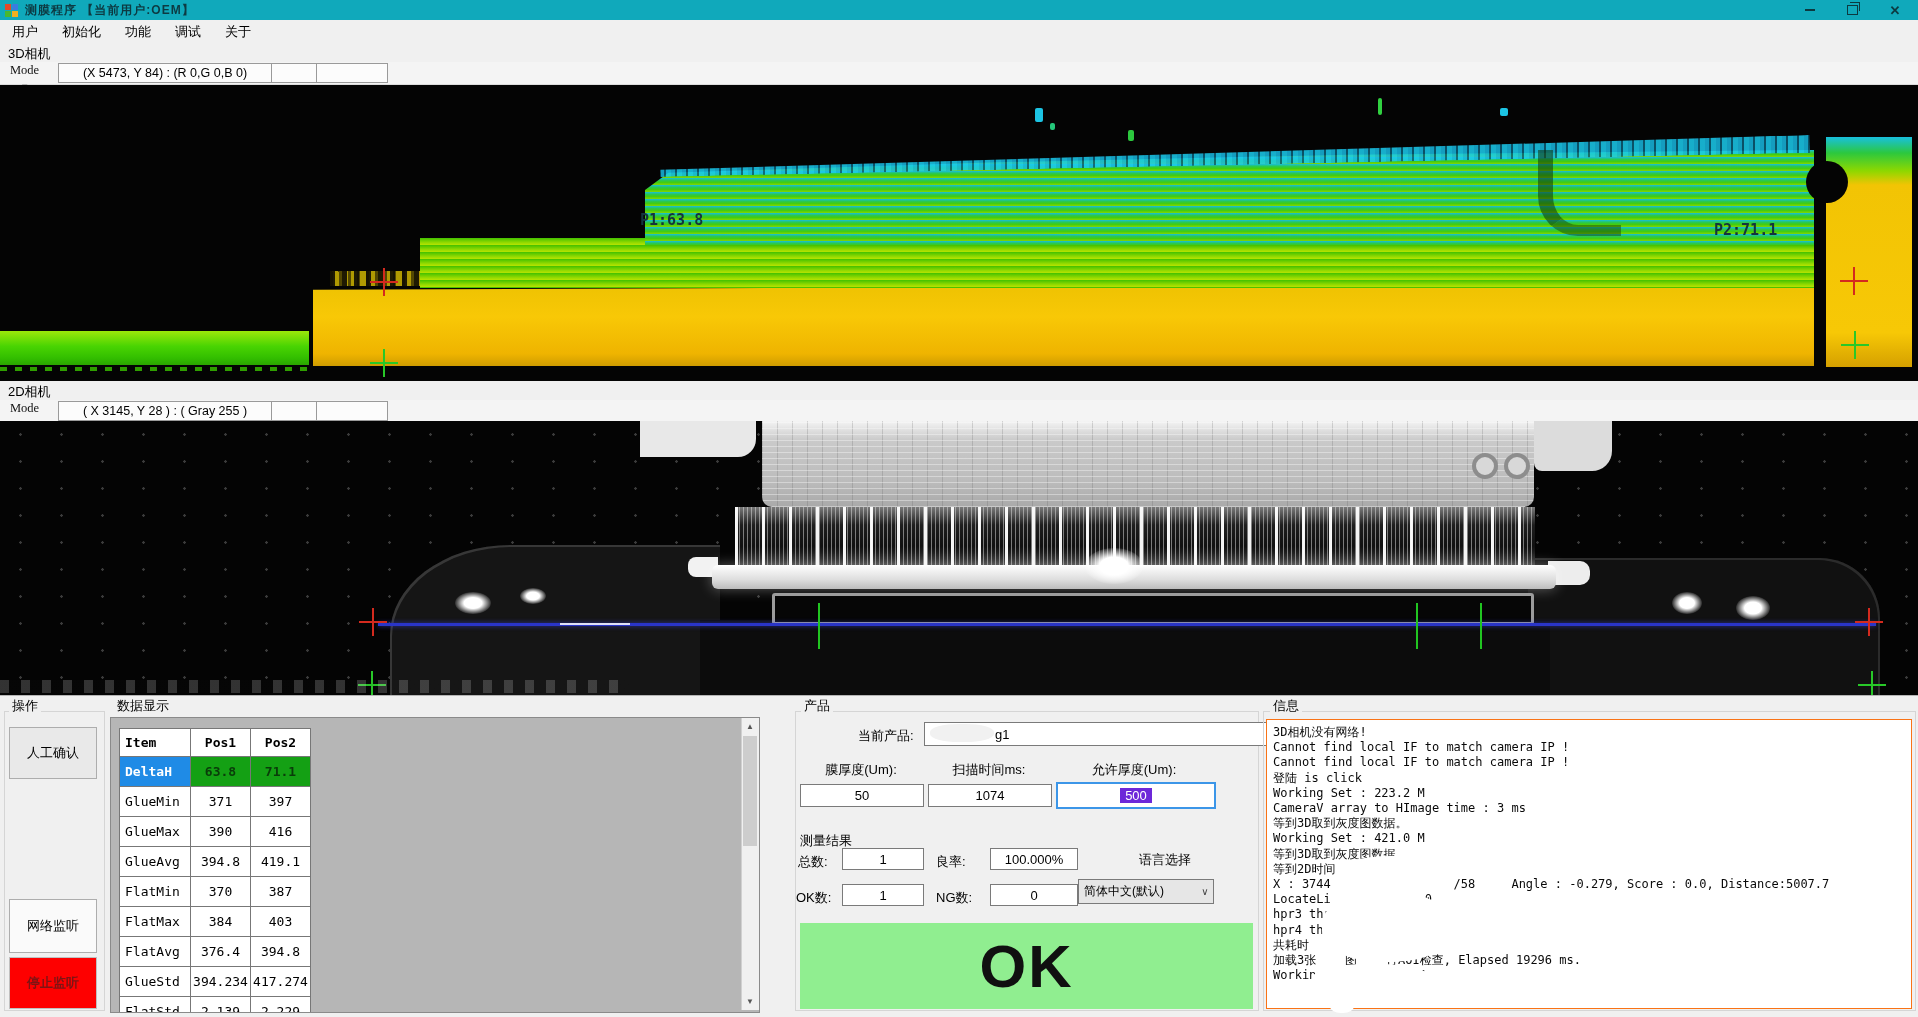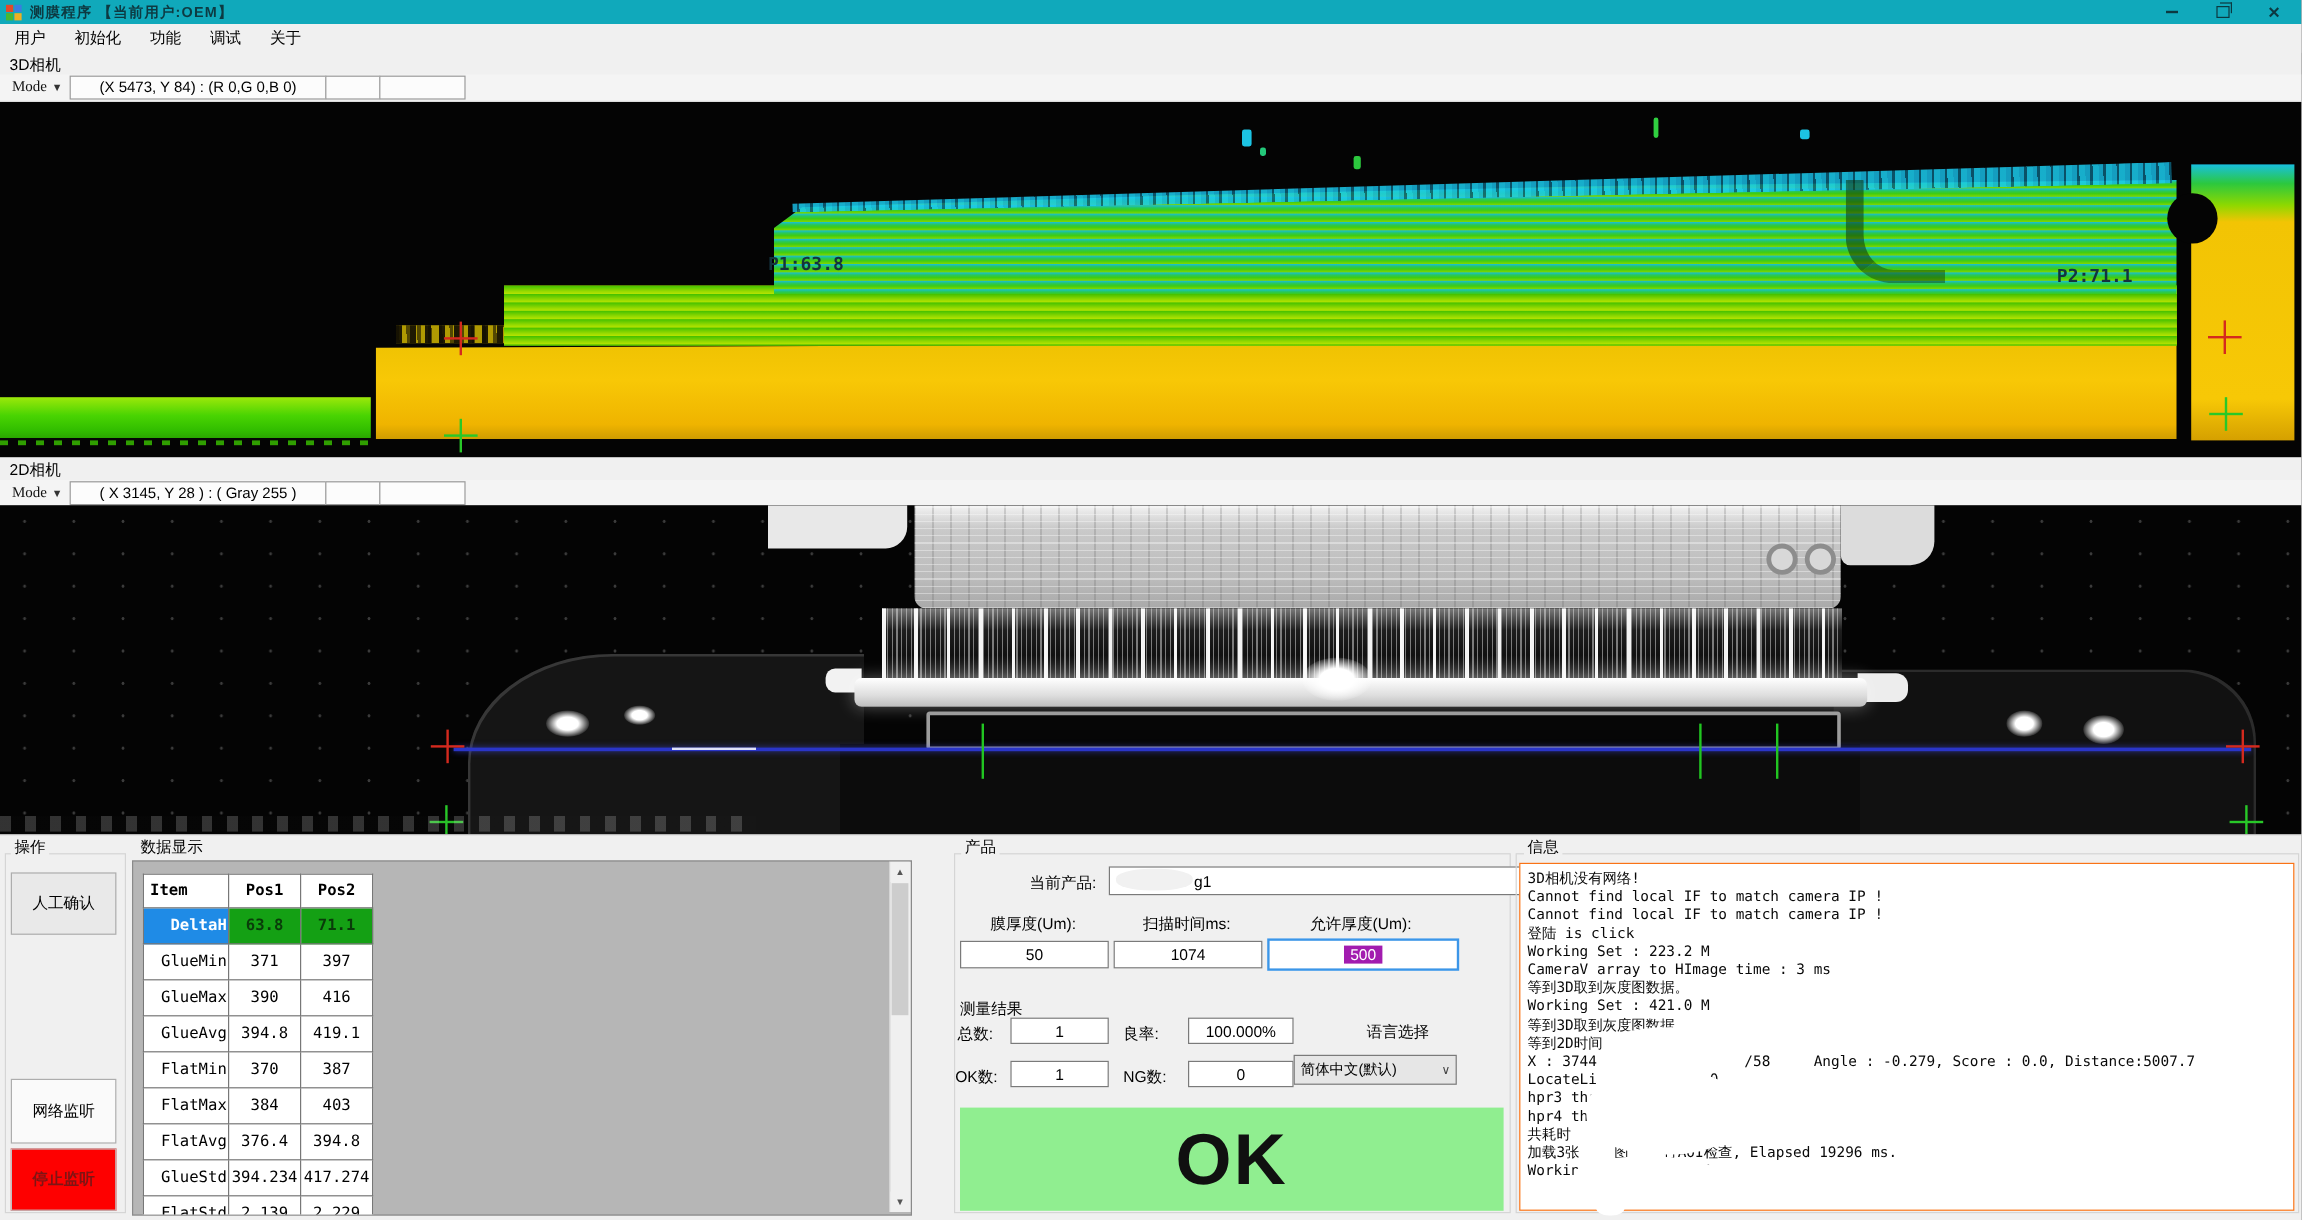--- a/index.html
+++ b/index.html
@@ -20,21 +20,21 @@
   .glyph-close{font-size:13px;font-weight:bold;line-height:1;}
 
   
   #menubar{position:absolute;left:0;top:20px;width:1918px;height:24px;background:#f0f0f0;display:flex;align-items:center;}
   .menu-item{padding:3px 12px;cursor:default;}
   .cam-label{position:absolute;left:8px;font-size:13px;}
 
   
   .modebar{position:absolute;left:0;width:1918px;height:22px;background:#f4f4f4;border-bottom:1px solid #dcdcdc;}
   .mode-btn{position:absolute;left:4px;top:1px;height:19px;padding:0 6px;font-size:12.5px;
-            font-family:"Liberation Serif",serif;display:flex;align-items:center;gap:4px;color:#111;}
+            font-family:"Liberation Serif",serif;display:flex;align-items:center;gap:4px;color:#111;flex-direction:column;}
   .mode-caret{font-size:9px;color:#333;}
   .mode-cell{position:absolute;top:1px;height:18px;border:1px solid #9a9a9a;background:#fcfcfc;
              font-family:Liberation Sans, sans-serif;font-size:12.5px;display:flex;align-items:center;justify-content:center;}
 
   
   .view{position:absolute;left:0;width:1918px;background:#040404;overflow:hidden;}
   .speckle3d{background-image:radial-gradient(circle,rgba(0,0,0,.55) 1px,transparent 1.7px),
              radial-gradient(circle,rgba(0,0,0,.4) 1px,transparent 1.6px);
              background-size:11px 7px,17px 11px;background-position:0 0,5px 4px;}
   .cross{position:absolute;width:28px;height:28px;}
@@ -52,21 +52,21 @@
   .field{position:absolute;border:1px solid #7a7a7a;background:#fff;display:flex;align-items:center;justify-content:center;font-size:13px;}
   .flabel{position:absolute;font-size:13px;display:flex;justify-content:center;}
 
   
   #tablewrap{position:absolute;background:#b6b6b6;border:1px solid #8a8a8a;overflow:hidden;}
   #data-table{border-collapse:collapse;position:absolute;left:8px;top:10px;background:#fff;
               font-family:"DejaVu Sans Mono",monospace;font-size:13px;}
   #data-table th{width:57px;height:25px;border:1px solid #777;font-weight:bold;text-align:center;}
   #data-table th:first-child{width:64px;text-align:left;padding-left:5px;}
   #data-table td{height:27px;border:1px solid #777;text-align:center;}
-  #data-table td:first-child{text-align:right;padding-left:5px;}
+  #data-table td:first-child{text-align:left;padding-left:5px;}
   #data-table tr.sel td:first-child{background:#1f8be6;color:#fff;}
   #data-table tr.sel td{background:#14a014;color:#0a3c0a;font-weight:bold;}
   .sbar{position:absolute;background:#f0f0f0;border-left:1px solid #d0d0d0;}
   .sbtn{position:absolute;left:0;width:16px;height:17px;background:#f0f0f0;color:#555;font-size:8px;
         display:flex;align-items:center;justify-content:center;}
   .sthumb{position:absolute;left:1px;width:14px;background:#cdcdcd;}
 
   
   #logarea{position:absolute;background:#fff;border:1px solid #f97316;overflow:hidden;padding:5px 0 0 6px;}
   .log-line{white-space:pre;font-family:"DejaVu Sans Mono",monospace;font-size:12px;line-height:15.2px;color:#090909;}
@@ -286,21 +286,21 @@
     <div class="grouplabel" style="left:801px;top:1px;">产品</div>
     <div class="flabel" style="left:858px;top:31px;">当前产品:</div>
     <div class="field" style="left:924px;top:26px;width:328px;height:22px;justify-content:flex-start;padding-left:70px;">g1</div>
     <div class="redact" style="left:930px;top:28px;width:64px;height:18px;background:#f1f1f1;"></div>
     <div class="flabel" style="left:800px;top:65px;width:122px;">膜厚度(Um):</div>
     <div class="flabel" style="left:928px;top:65px;width:122px;">扫描时间ms:</div>
     <div class="flabel" style="left:1056px;top:65px;width:156px;">允许厚度(Um):</div>
     <div class="field" style="left:800px;top:88px;width:122px;height:21px;">50</div>
     <div class="field" style="left:928px;top:88px;width:122px;height:21px;">1074</div>
     <div class="field" style="left:1056px;top:86px;width:156px;height:23px;border:2px solid #3c96e8;">
-        <span style="background:#a21caf;color:#fff;padding:0 5px;">500</span>
+        <span style="background:#6d28d9;color:#fff;padding:0 5px;">500</span>
       </div>
 
     <div class="flabel" style="left:800px;top:136px;">测量结果</div>
     <div class="flabel" style="left:798px;top:157px;">总数:</div>
     <div class="field" style="left:842px;top:152px;width:80px;height:20px;">1</div>
     <div class="flabel" style="left:936px;top:157px;">良率:</div>
     <div class="field" style="left:990px;top:152px;width:86px;height:20px;">100.000%</div>
     <div class="flabel" style="left:1110px;top:155px;width:110px;">语言选择</div>
     <div class="flabel" style="left:796px;top:193px;">OK数:</div>
     <div class="field" style="left:842px;top:188px;width:80px;height:20px;">1</div>

